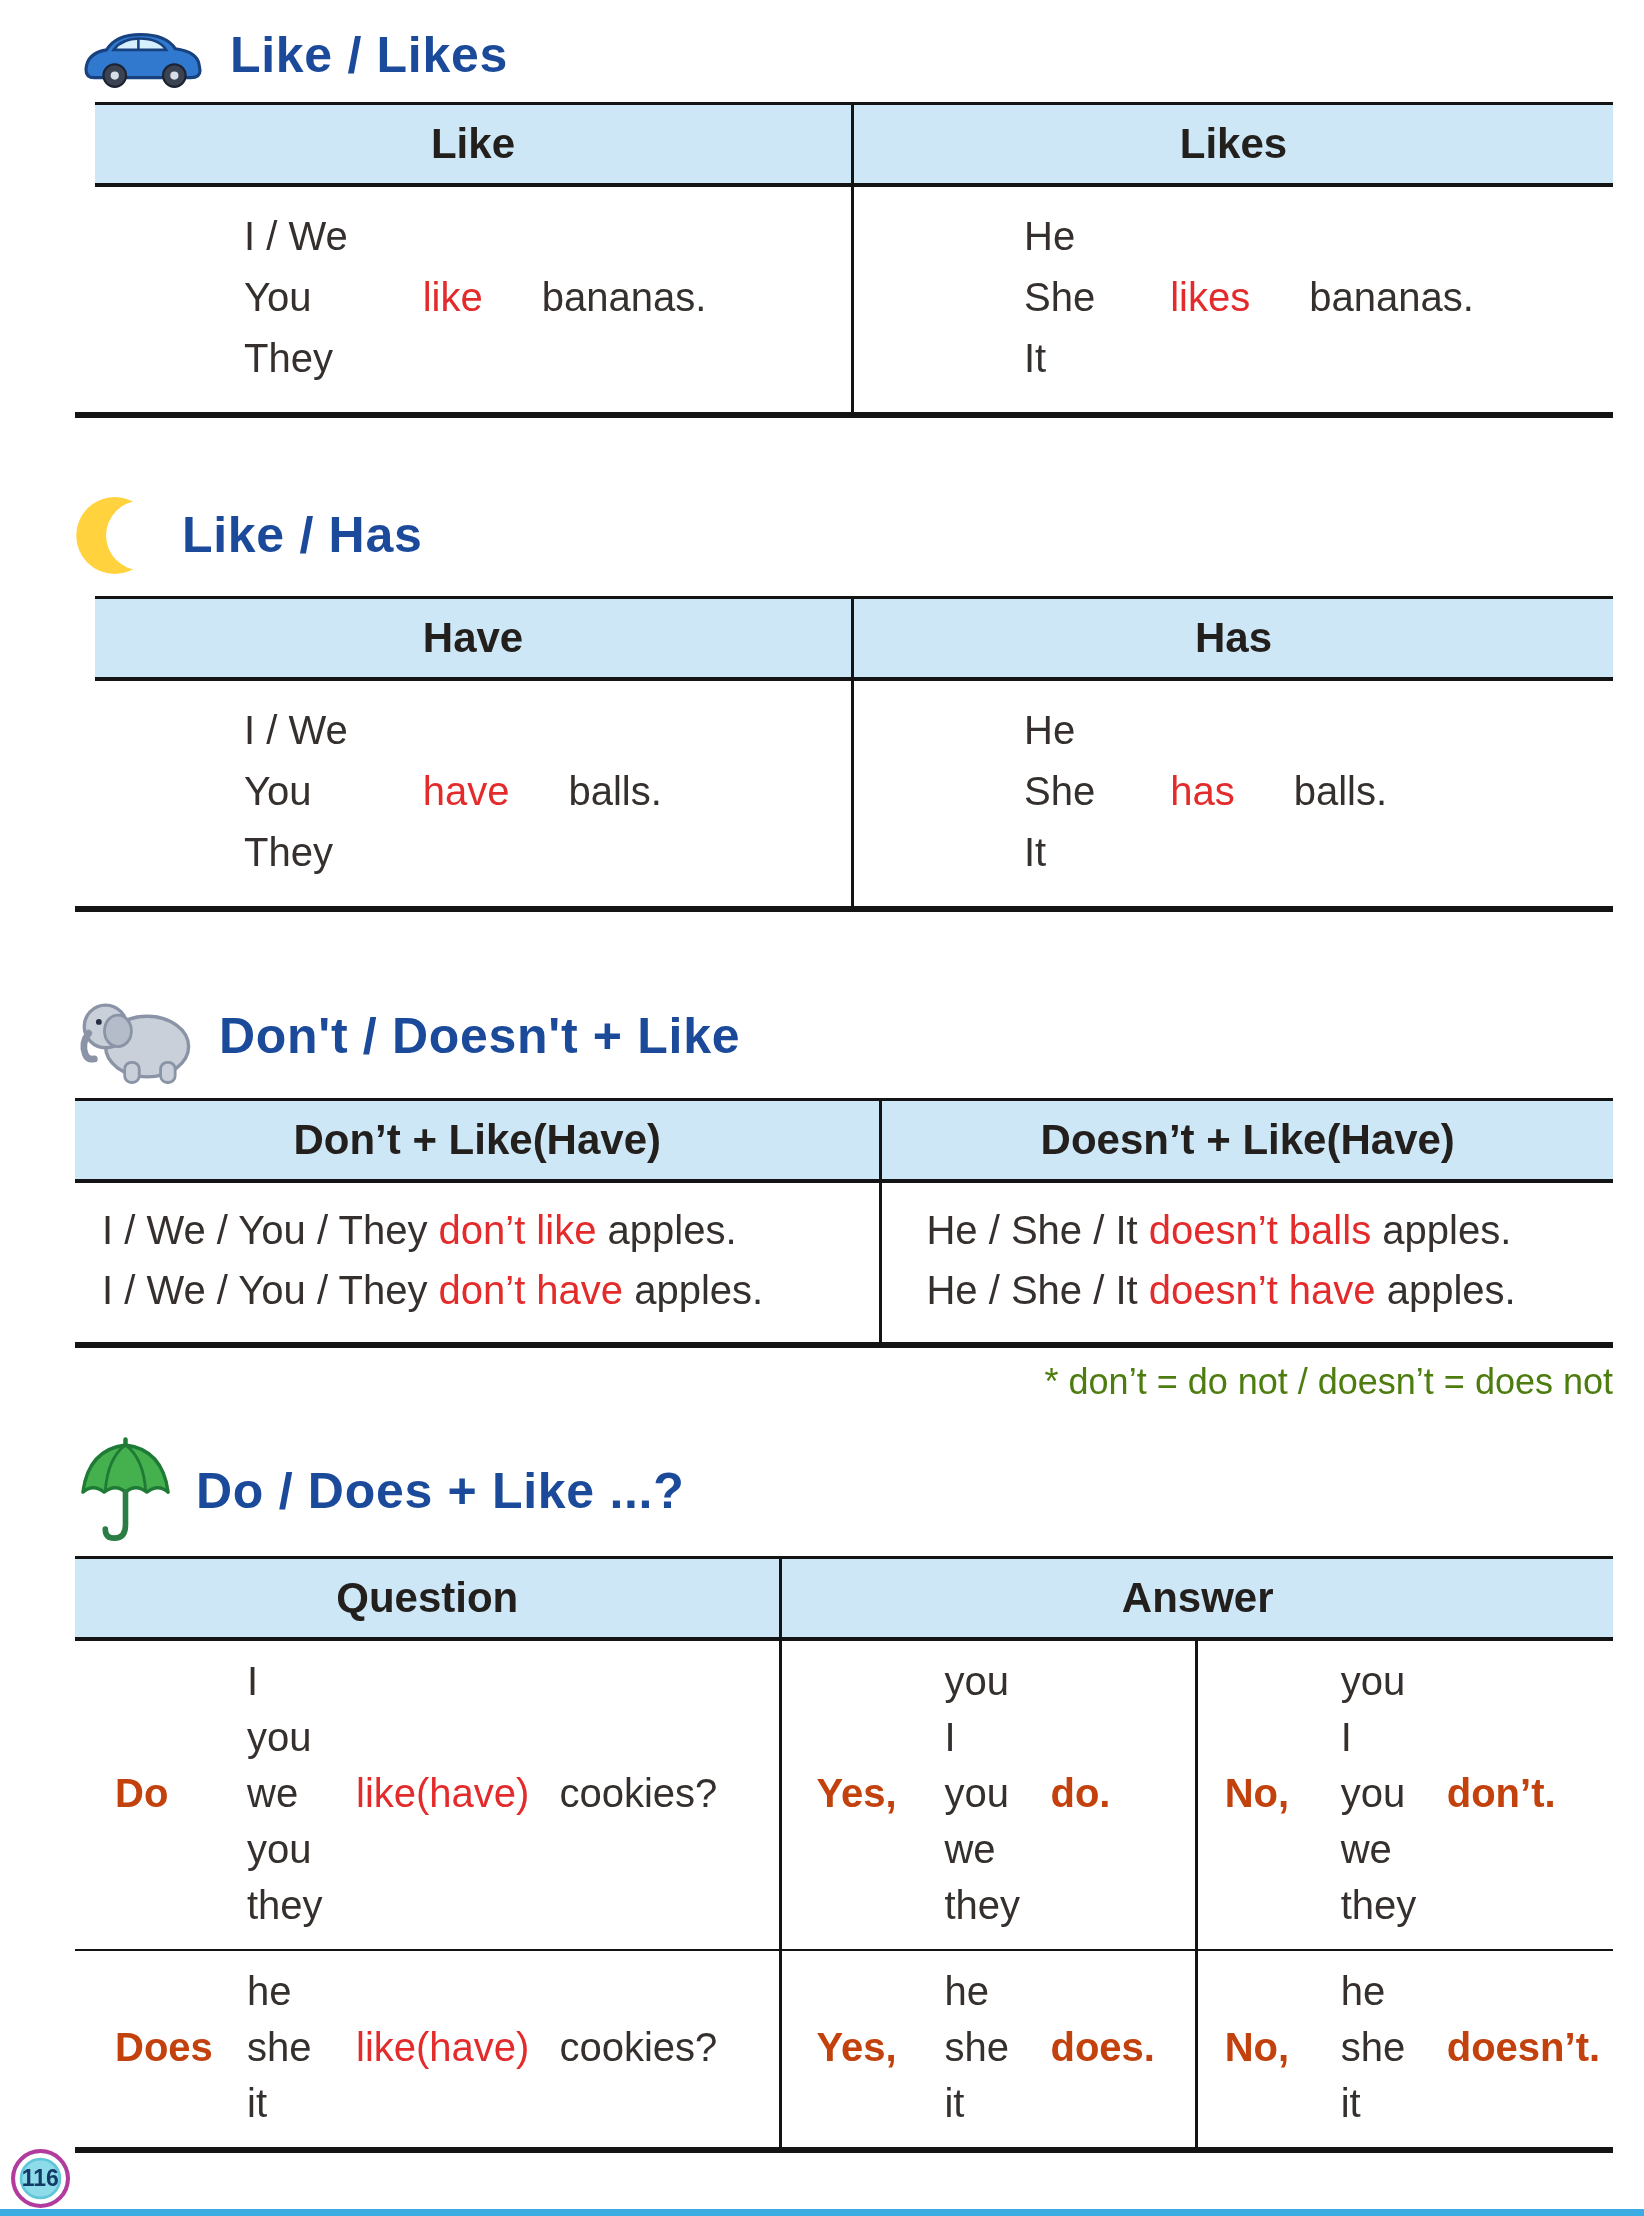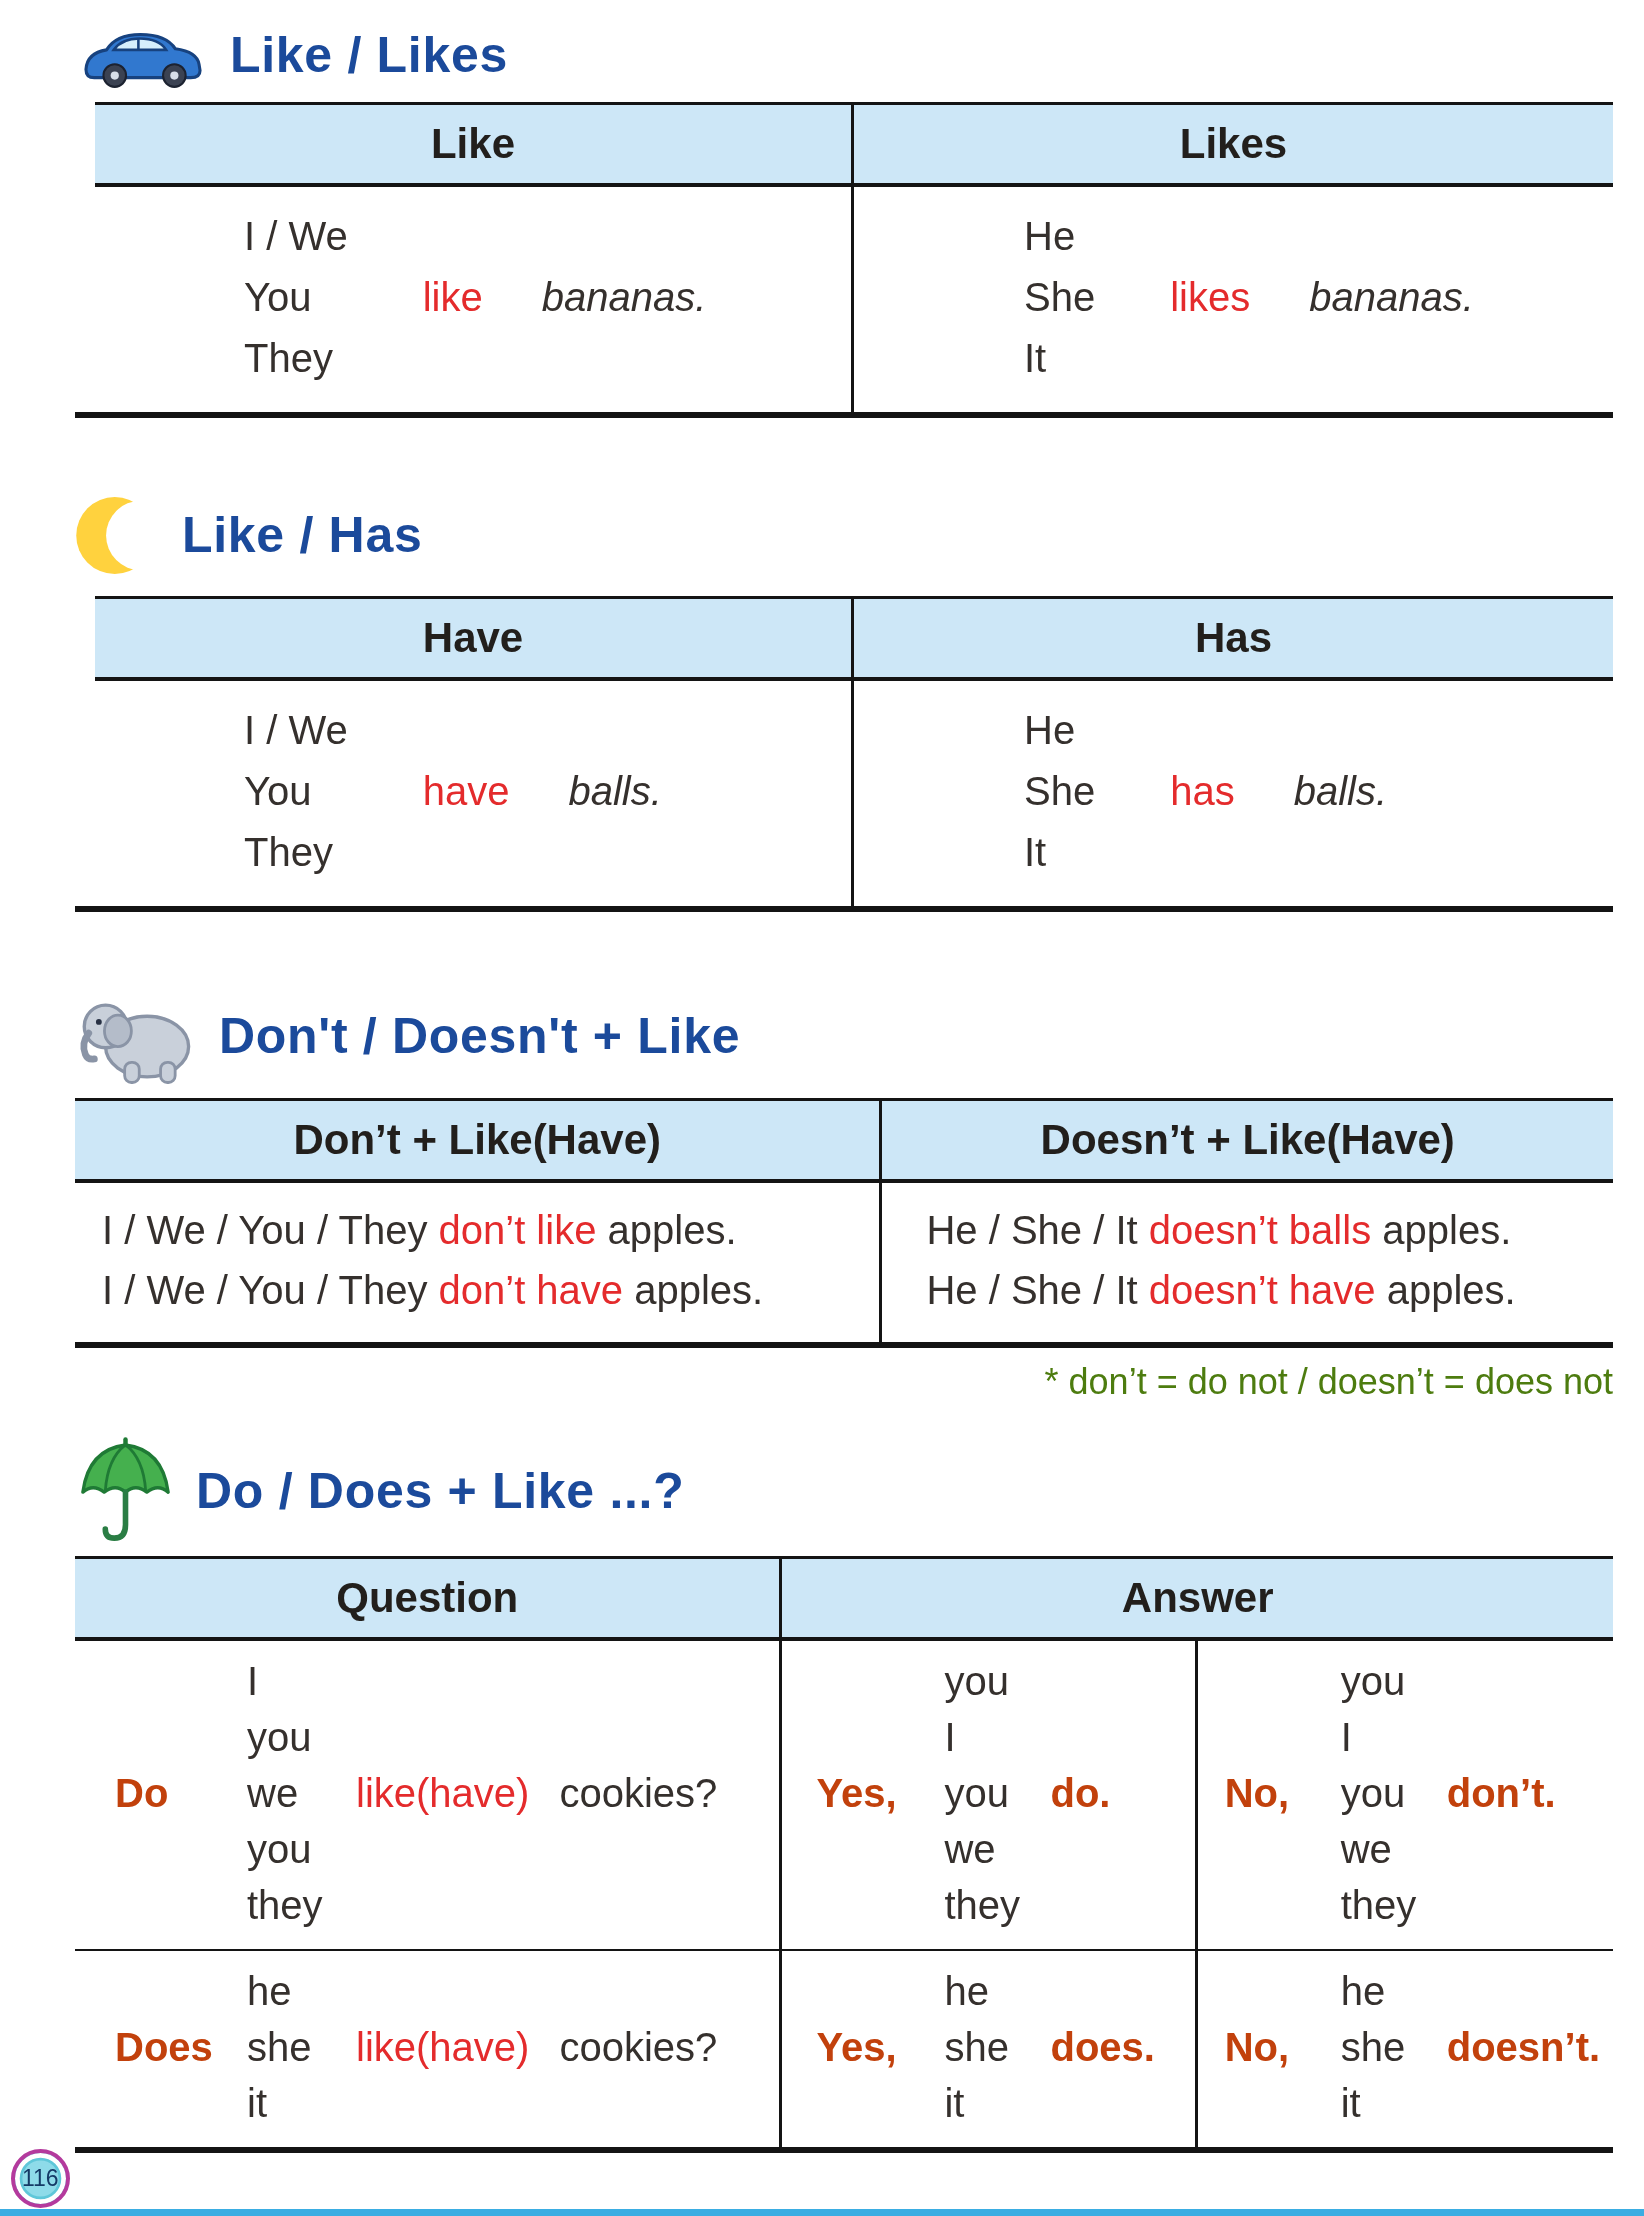--- a/index.html
+++ b/index.html
@@ -29,21 +29,21 @@
   .cols-50 .g-head,.cols-50 .g-body{grid-template-columns:50% 50%;margin-left:20px;}
   .cols-52 .g-head,.cols-52 .g-body{grid-template-columns:52.5% 47.5%;}
   .g-hcell{text-align:center;font-weight:700;font-size:42px;padding:15px 0;color:#221f1c;}
   .divider{border-right:3.4px solid #141414;}
 
   
   .conj{display:flex;align-items:center;font-size:40px;line-height:1.52;padding:19px 0 23px 0;}
   .conj.left{padding-left:149px;}
   .conj.right{padding-left:170px;}
   .conj .verb{margin-left:75px;}
-  .conj .obj{margin-left:59px;font-style:italic;}
+  .conj .obj{margin-left:59px;}
   .red{color:#e42b2c;}
 
   
   .sent-cell{padding:17.5px 10.8px 21.5px 27px;font-size:40px;line-height:1.5;}
   .sent-cell.right{padding-left:44px;}
   .sent{white-space:pre-wrap;}
 
   .footnote{text-align:right;font-size:36px;color:#4d7c0f;margin-top:13.5px;}
 
   
@@ -62,21 +62,21 @@
   .a-cell.no{padding-left:27px;}
   .a-cell.no .lead{width:116px;}
 
   
   .bottom-rule{position:absolute;left:0;bottom:0;width:100%;height:6.7px;background:#3bade2;}
   .page-badge{
     position:absolute;left:10.8px;bottom:8px;width:59px;height:59px;border-radius:50%;
     background:#8edbe9;border:4px solid #b43a9d;
     box-shadow:inset 0 0 0 4.7px #ffffff, inset 0 0 0 7.4px #5fc7d9;
     display:flex;align-items:center;justify-content:center;
-    font-size:23px;font-weight:400;color:#143a66;z-index:2;
+    font-size:23px;font-weight:700;color:#143a66;z-index:2;
   }
 </style>
 </head>
 <body>
 
 <div class="content">
 
   <div class="section">
     <div class="section-head">
       <span class="icon">

